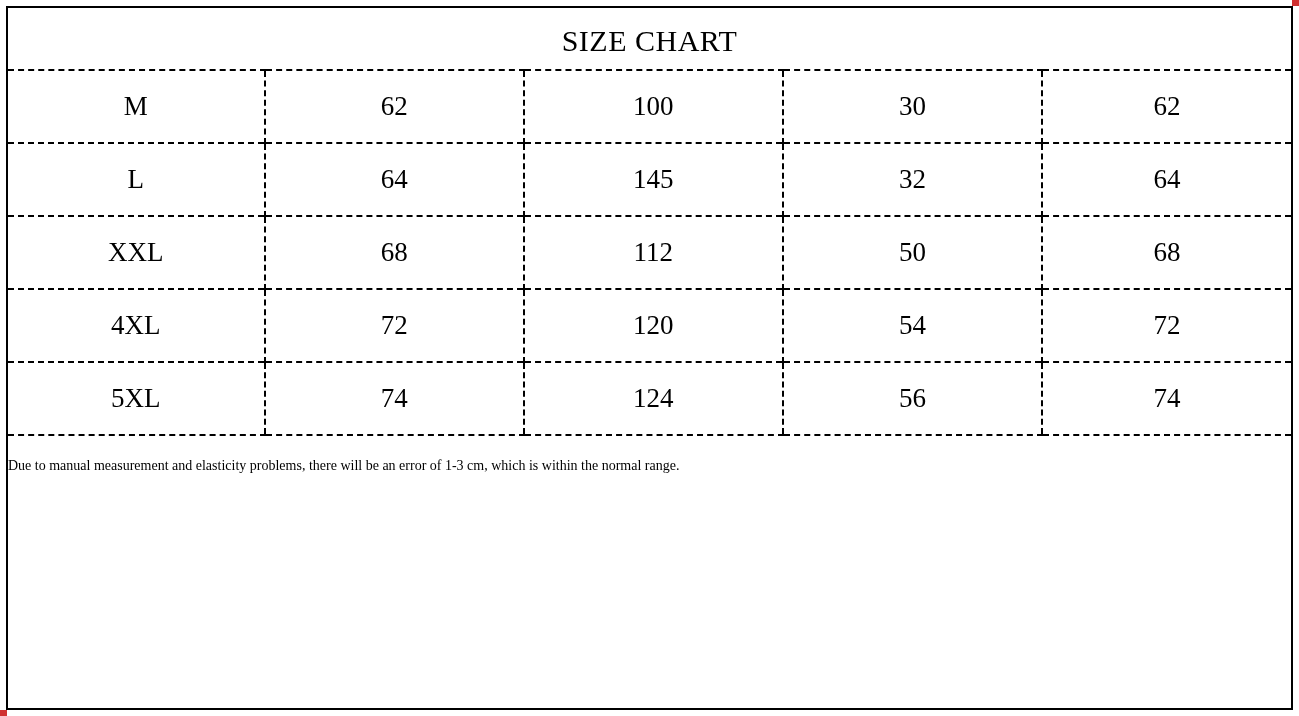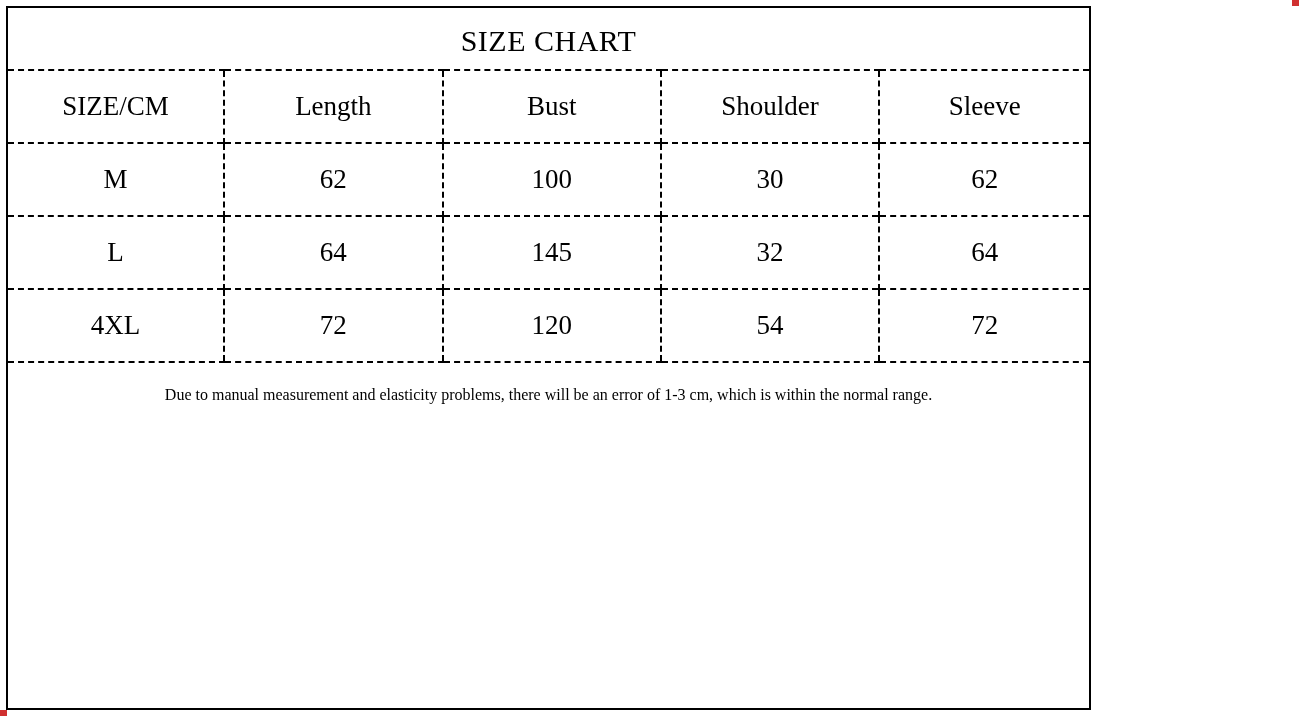--- a/index.html
+++ b/index.html
@@ -19,21 +19,21 @@
     width: 1299px;
     height: 716px;
     box-sizing: border-box;
     background: #ffffff;
   }
   
   .frame {
     position: absolute;
     left: 6px;
     top: 6px;
-    width: 1085px;
+    width: 1287px;
     height: 704px;
     box-sizing: border-box;
     border: 2px solid #000000;
     background: #ffffff;
   }
   .chart-title {
     text-align: center;
     font-size: 30px;
     letter-spacing: 0.5px;
     padding-top: 16px;
@@ -61,22 +61,22 @@
   }
   table.size-table tr:last-child td {
     border-bottom: 2px dashed #000000;
   }
   table.size-table col.c0 { width: 20.0%; }
   table.size-table col.c1 { width: 20.2%; }
   table.size-table col.c2 { width: 20.2%; }
   table.size-table col.c3 { width: 20.2%; }
   table.size-table col.c4 { width: 19.4%; }
   .note {
-    text-align: center;
-    font-size: 16px;
+    text-align: left;
+    font-size: 14px;
     padding-top: 22px;
     line-height: 1.2;
   }
   
   .corner-mark {
     position: absolute;
     width: 7px;
     height: 6px;
     background: #d03030;
   }
@@ -97,46 +97,53 @@
     <table class="size-table">
       <colgroup>
         <col class="c0">
           <col class="c1">
           <col class="c2">
           <col class="c3">
           <col class="c4">
       </colgroup>
       <tbody>
         <tr>
-          <td>SIZE/CM</td>
-          <td>Length</td>
-          <td>Bust</td>
-          <td>Shoulder</td>
-          <td>Sleeve</td>
-        </tr>
-        <tr>
           <td>M</td>
           <td>62</td>
           <td>100</td>
           <td>30</td>
           <td>62</td>
         </tr>
         <tr>
           <td>L</td>
           <td>64</td>
           <td>145</td>
           <td>32</td>
           <td>64</td>
         </tr>
         <tr>
+          <td>XXL</td>
+          <td>68</td>
+          <td>112</td>
+          <td>50</td>
+          <td>68</td>
+        </tr>
+        <tr>
           <td>4XL</td>
           <td>72</td>
           <td>120</td>
           <td>54</td>
           <td>72</td>
+        </tr>
+        <tr>
+          <td>5XL</td>
+          <td>74</td>
+          <td>124</td>
+          <td>56</td>
+          <td>74</td>
         </tr>
       </tbody>
     </table>
 
     <div class="note">Due to manual measurement and elasticity problems, there will be an error of 1-3 cm, which is within the normal range.</div>
 
   </div>
 </div>
 
 </body></html>

